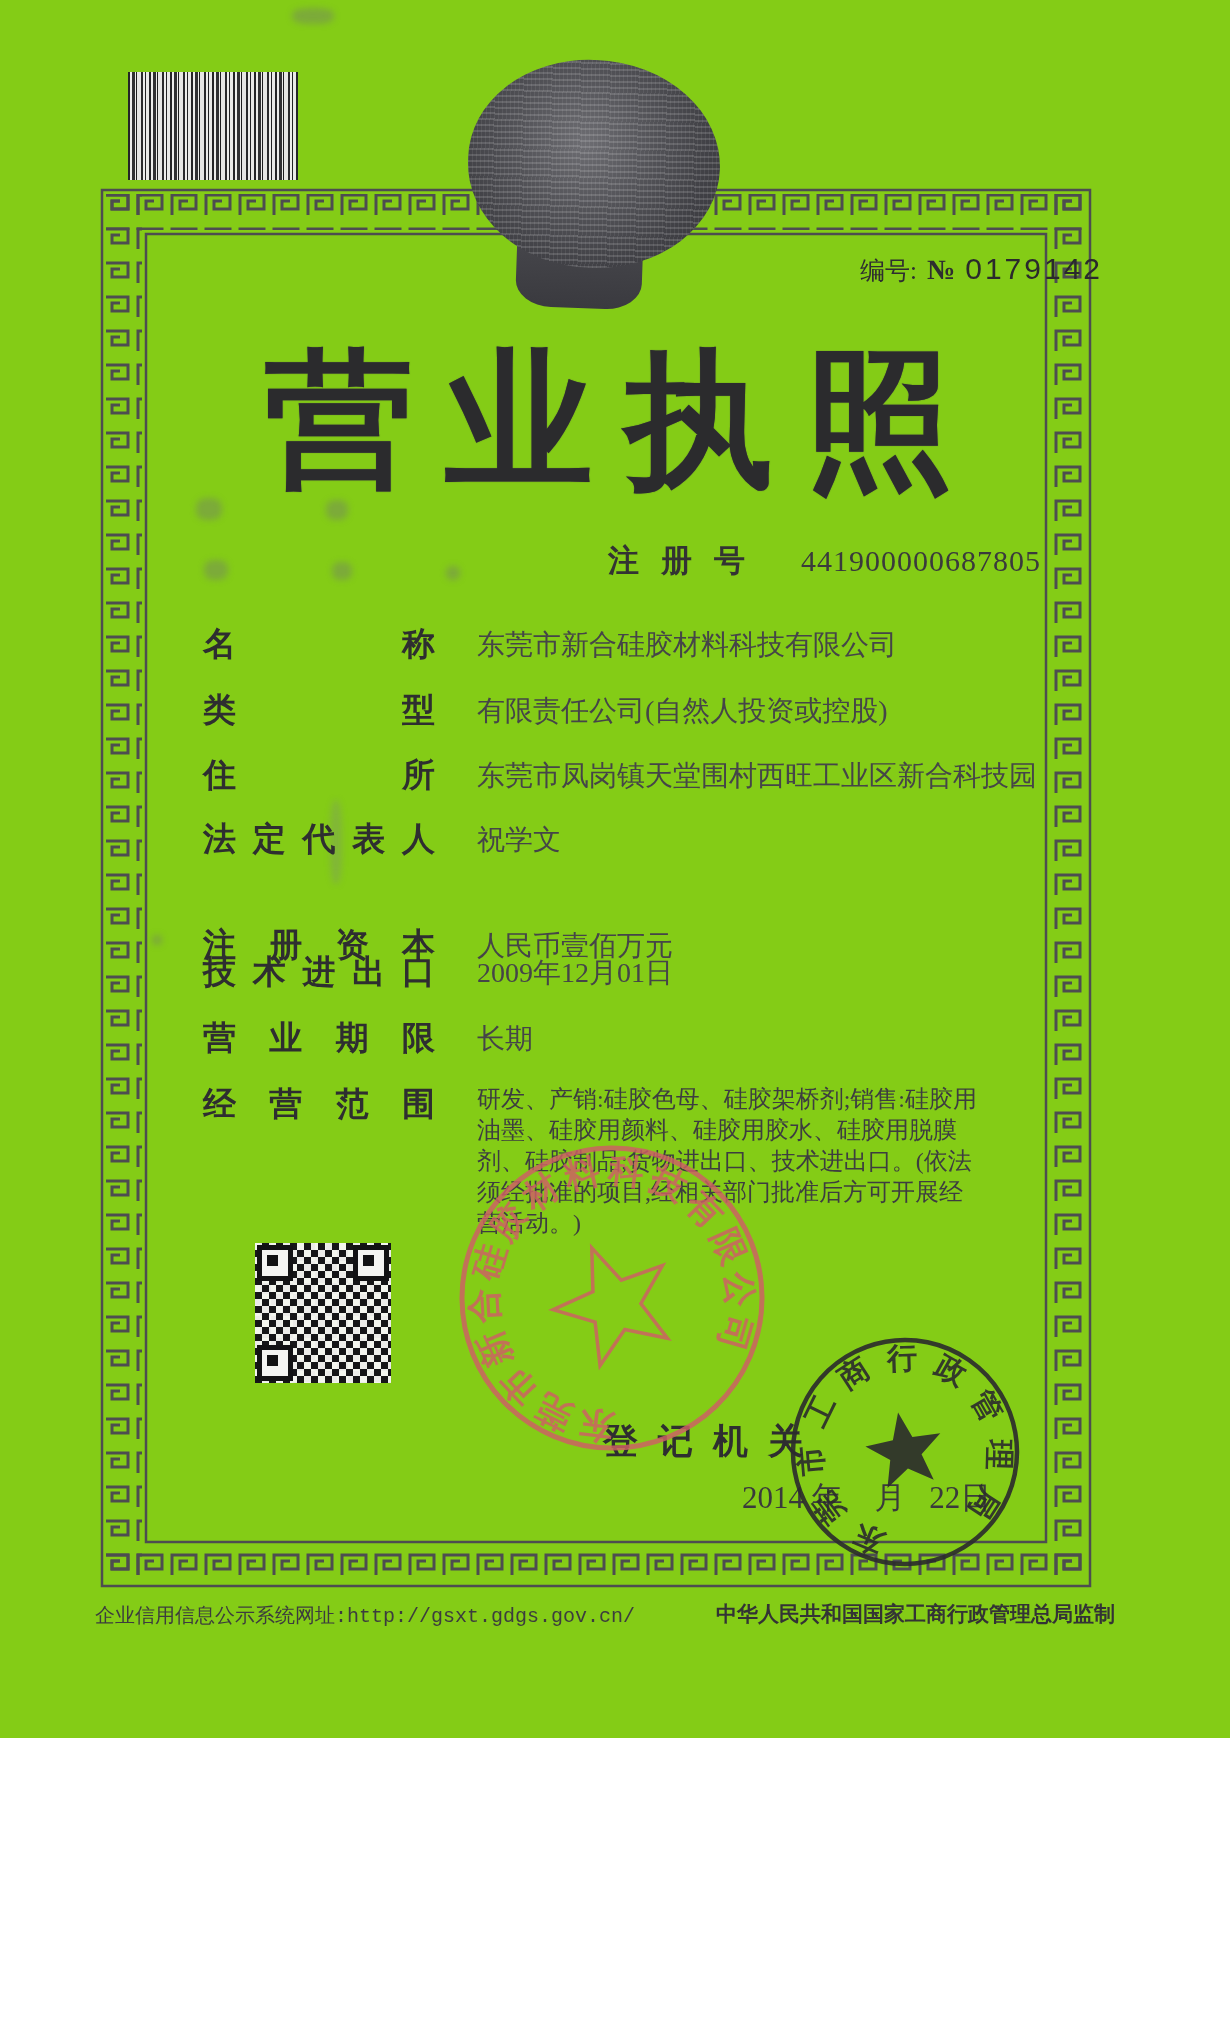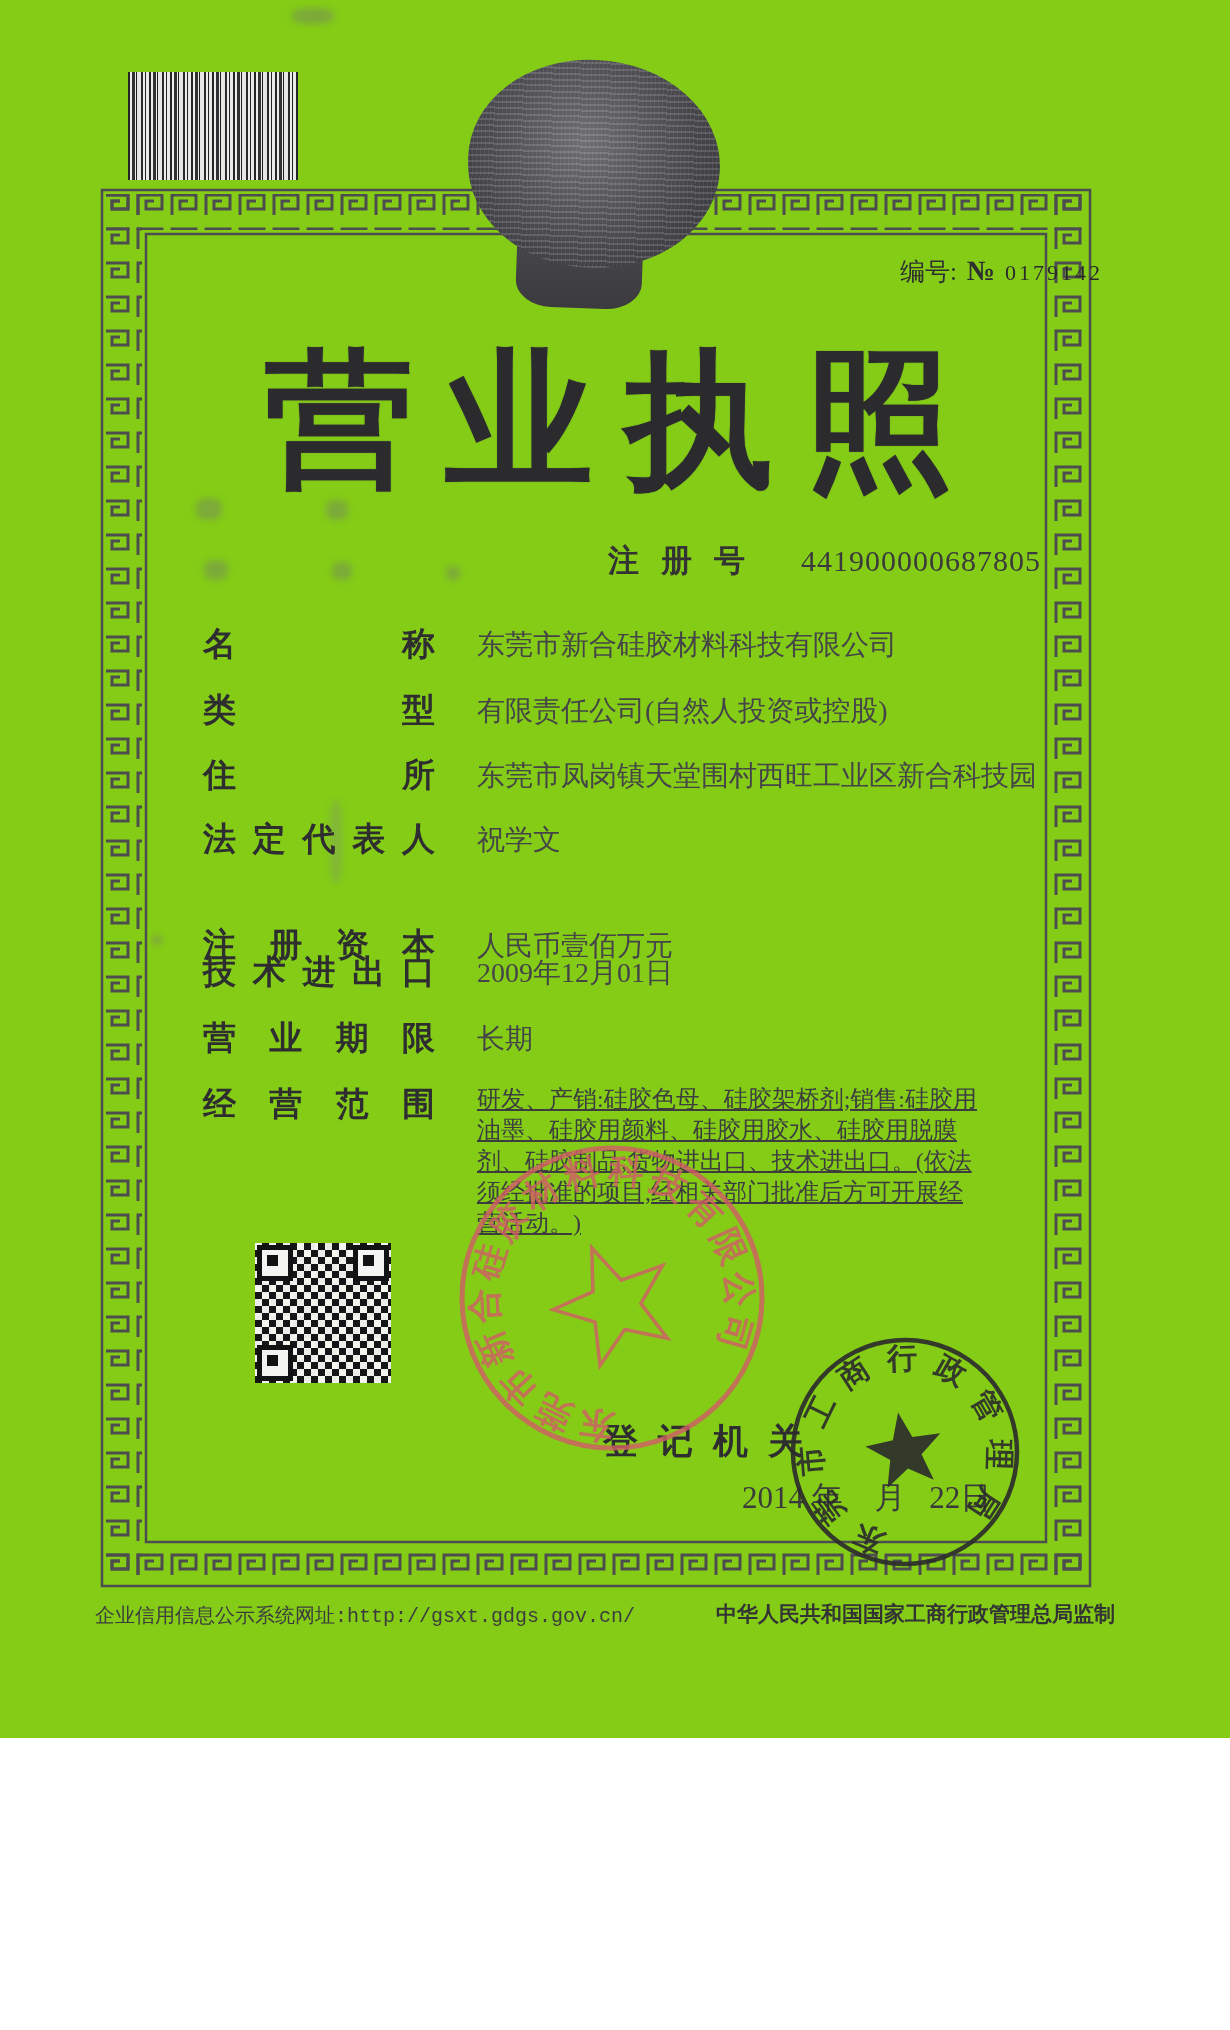--- a/index.html
+++ b/index.html
@@ -33,42 +33,42 @@
   .emblem-base{
     position:absolute;left:516px;top:248px;width:126px;height:60px;
     background:linear-gradient(#45454a,#3a3a3f);
     border-radius:0 0 36px 36px / 0 0 26px 26px;z-index:3;transform:rotate(2deg);
   }
   
   .frame{position:absolute;left:100px;top:188px;z-index:1;}
   
   .serial{position:absolute;top:252px;right:168px;z-index:5;font-size:25px;color:#2e2e30;display:flex;align-items:baseline;gap:10px;}
   .serial .sym{font-weight:bold;font-size:28px;}
-  .serial .num{font-family:Liberation Serif, serif;font-size:22px;letter-spacing:3px;color:#2a2a2c;margin-top:8px;}
+  .serial .num{font-family:Liberation Sans, sans-serif;font-size:30px;letter-spacing:3px;color:#2a2a2c;}
   
   .title{
     position:absolute;left:265px;top:322px;z-index:5;
     font-size:148px;font-weight:bold;letter-spacing:32px;color:#2b2b2d;
     text-shadow:0 0 1px #444;white-space:nowrap;
   }
   
   .regline{position:absolute;left:608px;top:540px;z-index:5;display:flex;align-items:baseline;gap:34px;}
   .regline .rlabel{font-size:31px;font-weight:600;letter-spacing:22px;color:#333;}
   .regline .rnum{font-size:30px;letter-spacing:1px;color:#3a3a3c;}
   
   .frow{position:absolute;left:203px;z-index:5;white-space:nowrap;}
   .flabel{
     display:inline-block;width:232px;font-size:33px;font-weight:bold;color:#2e2e30;
     text-align:justify;text-align-last:justify;-moz-text-align-last:justify;vertical-align:top;
   }
   .fvalue{
     display:inline-block;margin-left:38px;font-size:28px;color:#454548;vertical-align:top;padding-top:4px;
     font-family:"Liberation Serif","DejaVu Serif",serif;
   }
-  .fvalue.scope{white-space:normal;width:505px;font-size:24px;line-height:31px;padding-top:2px;color:#3d3d40;text-decoration:underline;}
+  .fvalue.scope{white-space:normal;width:505px;font-size:24px;line-height:31px;padding-top:2px;color:#3d3d40;}
   
   .qr{
     position:absolute;left:255px;top:1243px;width:136px;height:140px;z-index:5;
     background:
       repeating-conic-gradient(#161618 0% 25%, rgba(246,246,244,.95) 0% 50%) 0 0/14px 14px,
       repeating-conic-gradient(rgba(20,20,22,.85) 0% 25%, rgba(250,250,248,.5) 0% 50%) 5px 7px/22px 22px;
   }
   .qr .finder{position:absolute;width:26px;height:26px;border:5px solid #121214;background:#f4f4f2;}
   .qr .finder::after{content:"";position:absolute;left:5px;top:5px;width:11px;height:11px;background:#121214;}
   .qr .f-tl{left:2px;top:2px;} .qr .f-tr{right:2px;top:2px;} .qr .f-bl{left:2px;bottom:2px;}

